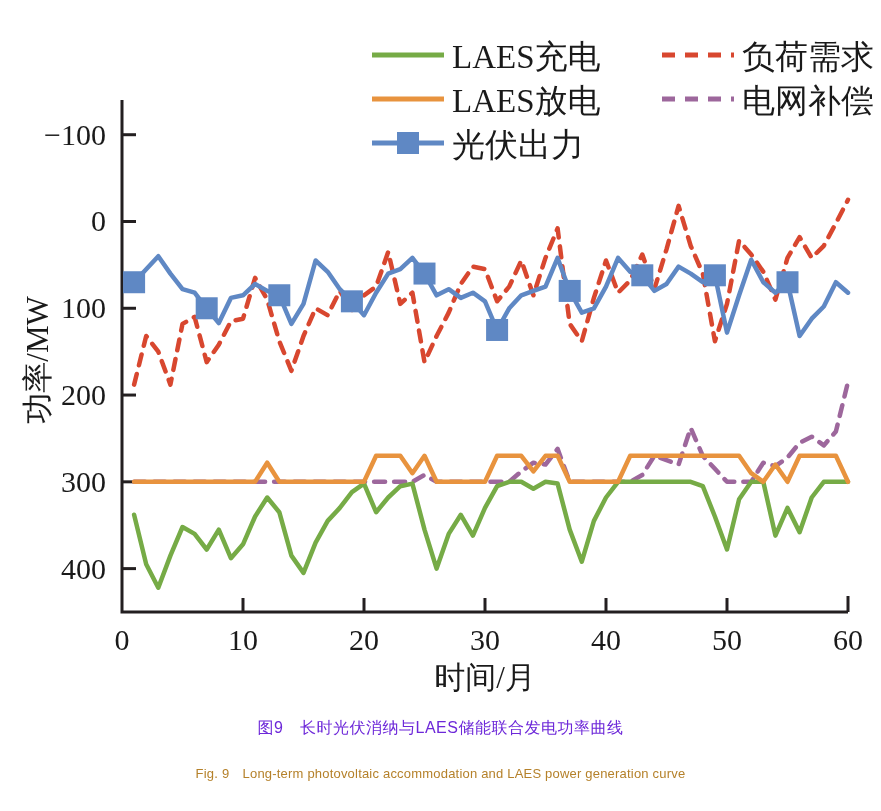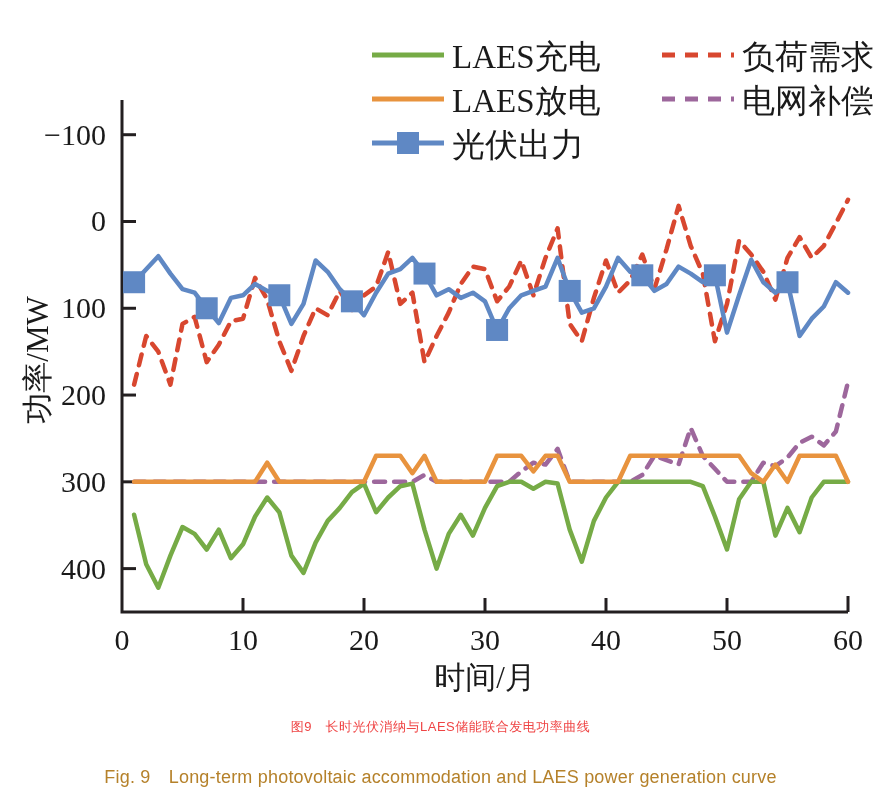--- a/index.html
+++ b/index.html
@@ -27,29 +27,29 @@
   }
   .legend-text{
     font-family:"Liberation Serif", serif;
     font-size:33px;fill:#1a1a1a;
   }
   .series{fill:none;stroke-linejoin:round;stroke-linecap:round;}
   .cap-zh{
     position:absolute;left:0;top:718px;width:881px;
     text-align:center;
     font-family:"Liberation Sans", sans-serif;
-    font-size:13px;
-    color:#ef4444;
+    font-size:16px;
+    color:#6d28d9;
     letter-spacing:0.5px;
   }
   .cap-en{
     position:absolute;left:0;top:765px;width:881px;
     text-align:center;
     font-family:"Liberation Sans", sans-serif;
-    font-size:18px;
+    font-size:13px;
     color:#b5812a;
     letter-spacing:0.2px;
   }
 </style>
 </head>
 <body>
 
 <div id="figure">
 
   <div class="chart-wrap">

